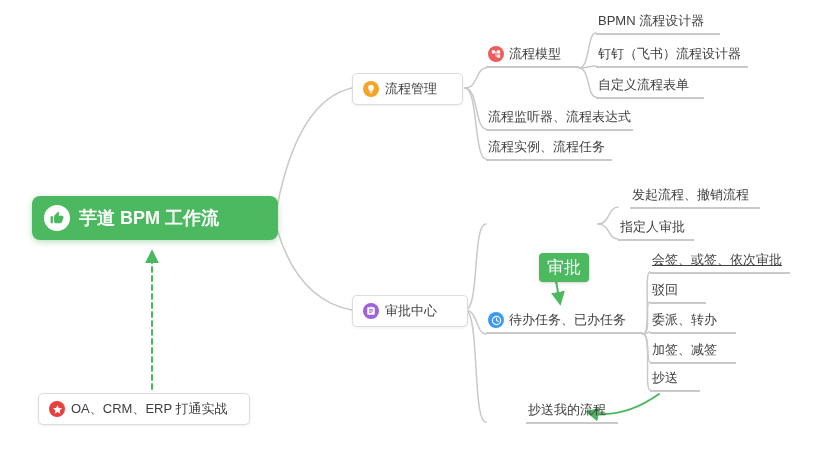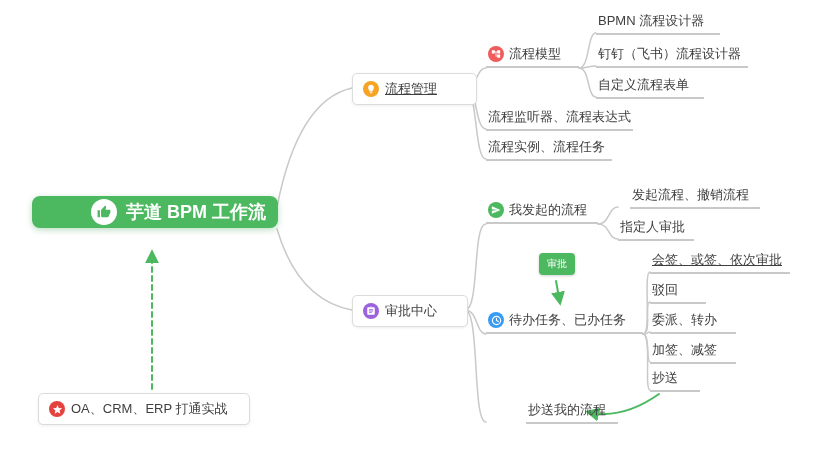--- a/index.html
+++ b/index.html
@@ -9,29 +9,29 @@
   .connectors { position:absolute; left:0; top:0; width:814px; height:453px; z-index:0; }
 
   .node { position:absolute; display:flex; align-items:center; z-index:2; white-space:nowrap;
           font-size:13px; color:#3f3f3f; cursor:default; }
 
   .leaf { gap:5px; padding:0 2px 4px 2px; border-bottom:2px solid #C9C9C9; line-height:16px; }
 
   .box  { gap:6px; background:#fff; border:1px solid #DCDCDC; border-radius:5px;
           padding:6px 10px; box-shadow:0 1px 3px rgba(0,0,0,.07); }
 
-  .root { gap:9px; background:#4CB85F; border-radius:8px; width:246px; height:32px;
+  .root { gap:9px; background:#4CB85F; border-radius:8px; width:246px; height:44px;
           padding:0 12px; color:#fff; font-size:18px; font-weight:bold;
-          box-shadow:0 2px 6px rgba(60,160,80,.35);justify-content:flex-end; }
+          box-shadow:0 2px 6px rgba(60,160,80,.35); }
 
   .icirc { width:16px; height:16px; border-radius:50%; display:flex; align-items:center;
            justify-content:center; flex:none; }
   .root .icirc { width:26px; height:26px; background:#fff; }
 
-  .badge { position:absolute; z-index:3; background:#4CB85F; color:#fff; font-size:10px;
+  .badge { position:absolute; z-index:3; background:#4CB85F; color:#fff; font-size:17px;
            line-height:1; padding:6px 8px; border-radius:4px;
            box-shadow:0 1px 3px rgba(0,0,0,.18); }
 </style>
 </head>
 <body>
 
 <div class="canvas">
 
   <svg class="connectors" viewBox="0 0 814 453" xmlns="http://www.w3.org/2000/svg">
     <defs>
@@ -70,21 +70,21 @@
 
   <div class="node root" style="left:32px; top:196px;">
     <span class="icirc">
       <svg width="14" height="14" viewBox="0 0 24 24">
           <path fill="#4CB85F" d="M1 21h4V9H1v12zM23 10c0-1.1-.9-2-2-2h-6.31l.95-4.57.03-.32c0-.41-.17-.79-.44-1.06L14.17 1 7.59 7.59C7.22 7.95 7 8.45 7 9v10c0 1.1.9 2 2 2h9c.83 0 1.54-.5 1.84-1.22l3.02-7.05c.09-.23.14-.47.14-.73v-2z"></path>
         </svg>
     </span>
     <span>芋道 BPM 工作流</span>
   </div>
 
-  <div class="node box" style="left:352px; top:73px; width:125px;text-decoration:underline;">
+  <div class="node box" style="left:352px; top:73px; width:111px;">
     <span class="icirc" style="background:#F7A325;">
       <svg width="10" height="10" viewBox="0 0 24 24">
           <path fill="#fff" d="M9 21c0 .55.45 1 1 1h4c.55 0 1-.45 1-1v-1H9v1zm3-19C8.14 2 5 5.14 5 9c0 2.38 1.19 4.47 3 5.74V17c0 .55.45 1 1 1h6c.55 0 1-.45 1-1v-2.26c1.81-1.27 3-3.36 3-5.74 0-3.86-3.14-7-7-7z"></path>
         </svg>
     </span>
     <span>流程管理</span>
   </div>
 
   <div class="node leaf" style="left:596px; top:13px; min-width:124px;">
     <span>BPMN 流程设计器</span>
@@ -114,28 +114,20 @@
 
   <div class="node box" style="left:352px; top:295px; width:116px;">
     <span class="icirc" style="background:#9D62DD;">
       <svg width="10" height="10" viewBox="0 0 24 24">
           <path fill="#fff" d="M19 3h-4.18C14.4 1.84 13.3 1 12 1c-1.3 0-2.4.84-2.82 2H5c-1.1 0-2 .9-2 2v14c0 1.1.9 2 2 2h14c1.1 0 2-.9 2-2V5c0-1.1-.9-2-2-2zm-7 0c.55 0 1 .45 1 1s-.45 1-1 1-1-.45-1-1 .45-1 1-1zm2 14H7v-2h7v2zm3-4H7v-2h10v2zm0-4H7V7h10v2z"></path>
         </svg>
     </span>
     <span>审批中心</span>
   </div>
 
-  <div class="node leaf" style="left:486px; top:202px; min-width:112px;">
-    <span class="icirc" style="background:#4CB85F;">
-      <svg width="10" height="10" viewBox="0 0 24 24">
-          <path fill="#fff" d="M2.01 21L23 12 2.01 3 2 10l15 2-15 2z"></path>
-        </svg>
-    </span>
-    <span>我发起的流程</span>
-  </div>
 
   <div class="node leaf" style="left:630px; top:187px; min-width:130px;">
     <span>发起流程、撤销流程</span>
   </div>
   <div class="node leaf" style="left:618px; top:219px; min-width:76px;">
     <span>指定人审批</span>
   </div>
 
   <div class="badge" style="left:539px; top:253px;"><span>审批</span></div>
 

